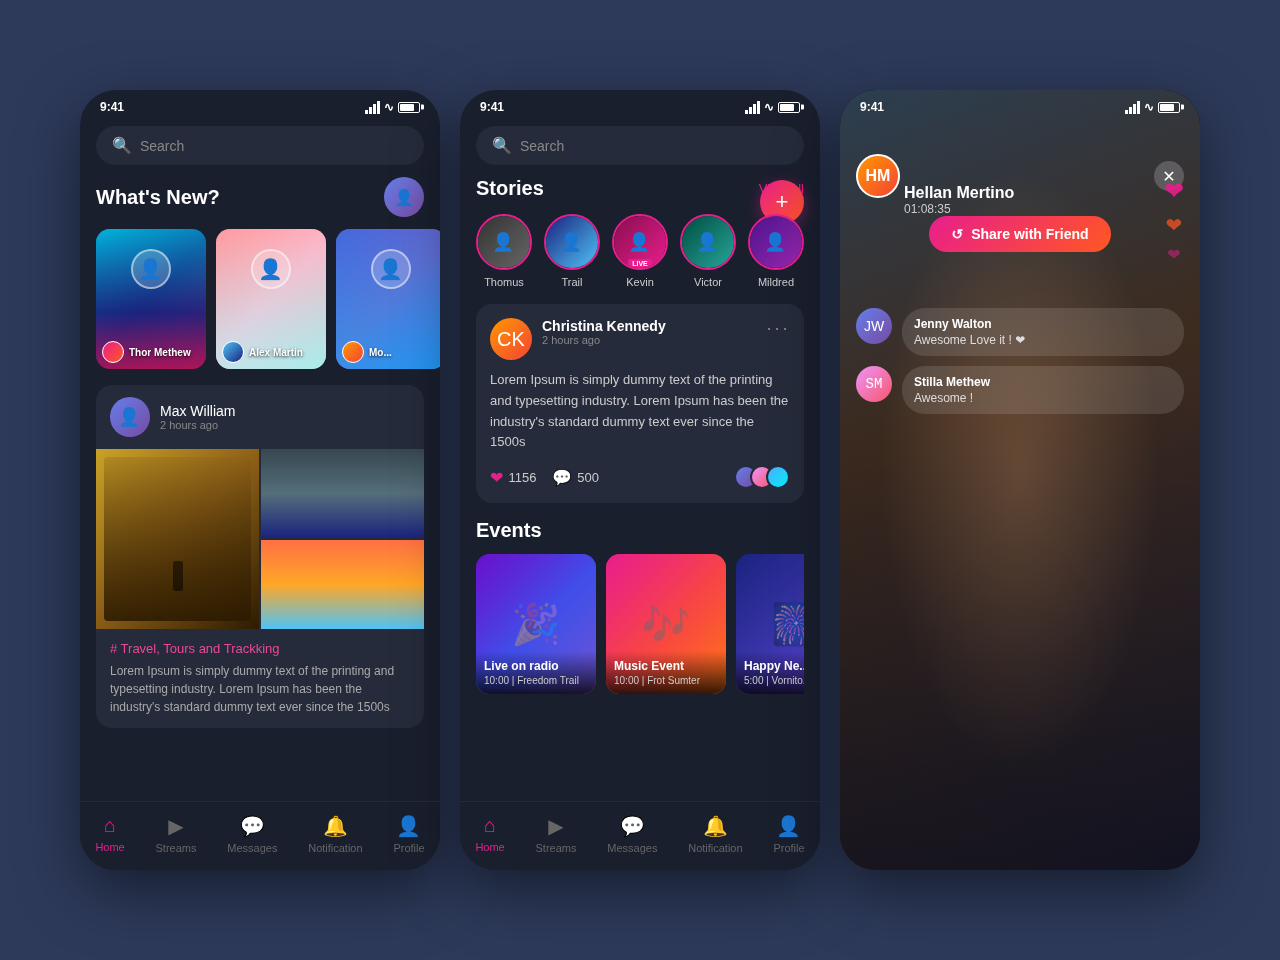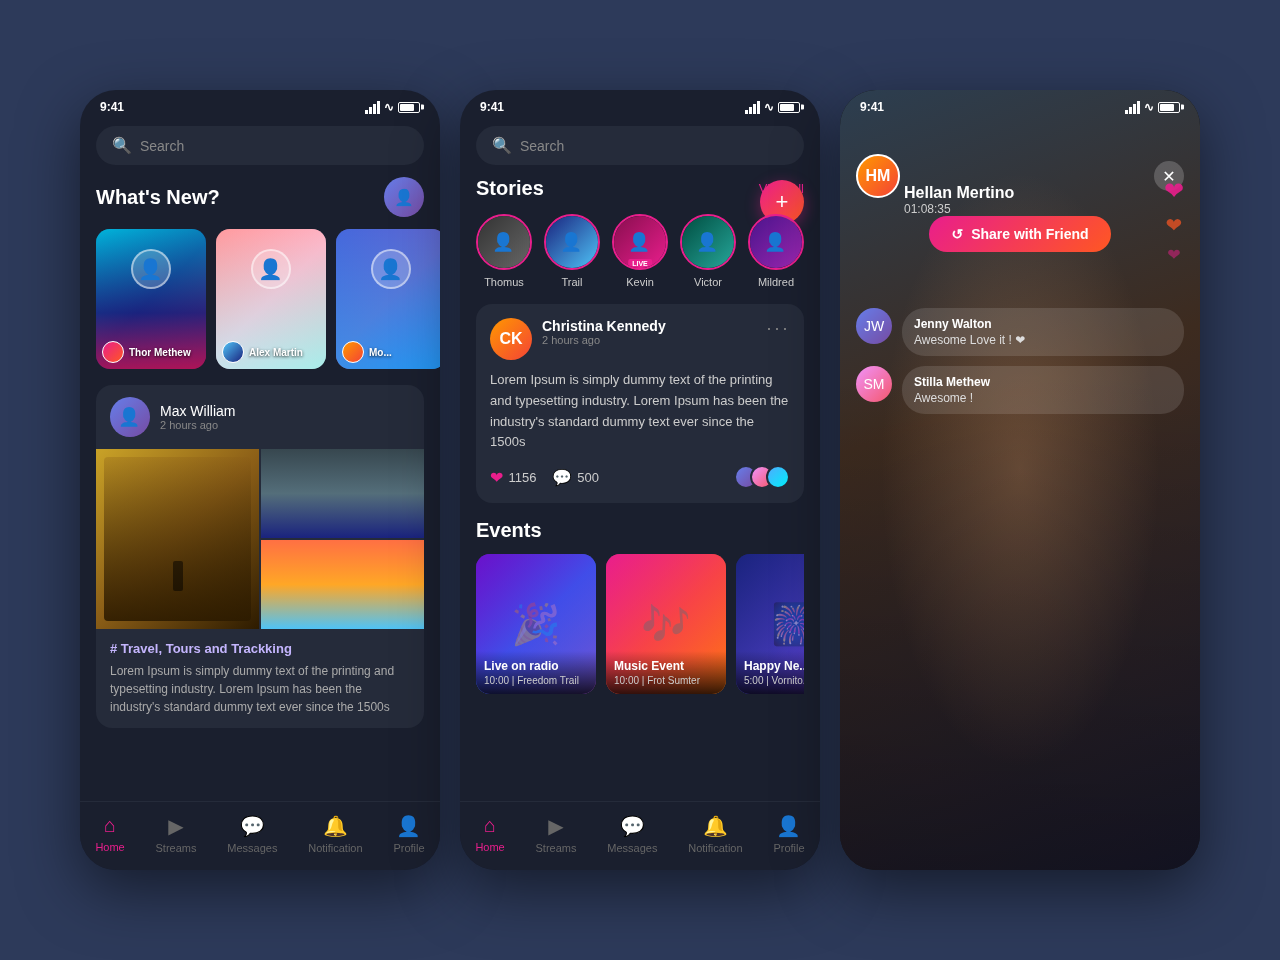--- a/index.html
+++ b/index.html
@@ -136,21 +136,21 @@
       gap: 2px;
       height: 180px;
     }
     .post-img-1 {
       background: linear-gradient(135deg, #c9a227, #8b5e17, #2d1b00);
       grid-row: 1 / 3;
     }
     .post-img-2 { background: linear-gradient(135deg, #667eea, #764ba2); }
     .post-img-3 { background: linear-gradient(135deg, #f093fb, #f5576c, #4facfe); }
     .post-content { padding: 12px 14px; }
-    .post-tag { color: #c4b5fd; font-size: 13px; font-weight: 700; margin-bottom: 6px; }
+    .post-tag { color: #ec4899; font-size: 13px; font-weight: 400; margin-bottom: 6px; }
     .post-text { color: #aaa; font-size: 12px; line-height: 1.5; }
 
     
     .bottom-nav {
       position: absolute;
       bottom: 0;
       left: 0; right: 0;
       background: #1a1f2e;
       display: flex;
       justify-content: space-around;
@@ -203,21 +203,21 @@
       margin: 0 16px 16px;
       background: #252b3a;
       border-radius: 16px;
       padding: 14px;
     }
     .post2-header { display: flex; align-items: flex-start; gap: 10px; margin-bottom: 10px; }
     .post2-avatar {
       width: 42px; height: 42px; border-radius: 50%;
       background: linear-gradient(135deg, #ff9800, #f44336);
       flex-shrink: 0; display: flex; align-items: center; justify-content: center;
-      color: white; font-size: 16px; font-weight: 700;
+      color: white; font-size: 20px; font-weight: 400;
     }
     .post2-user { flex: 1; }
     .post2-name { color: white; font-size: 14px; font-weight: 600; }
     .post2-time { color: #888; font-size: 11px; }
     .post2-dots { color: #888; font-size: 18px; letter-spacing: 2px; }
     .post2-text { color: #ccc; font-size: 13px; line-height: 1.6; margin-bottom: 12px; }
     .post2-actions { display: flex; align-items: center; gap: 16px; }
     .action-btn { display: flex; align-items: center; gap: 5px; color: #ccc; font-size: 13px; }
     .heart-icon { color: #e91e8c; font-size: 16px; }
     .comment-icon { color: #888; font-size: 16px; }
@@ -296,21 +296,21 @@
       width: fit-content;
     }
 
     .stream-comments { padding: 0 16px 10px; display: flex; flex-direction: column; gap: 10px; margin-top: 44px; }
     .comment-item { display: flex; align-items: flex-start; gap: 10px; }
     .comment-avatar {
       width: 36px; height: 36px; border-radius: 50%; flex-shrink: 0;
       background: linear-gradient(135deg, #667eea, #764ba2);
       display: flex; align-items: center; justify-content: center; color: white; font-size: 14px;
     }
-    .comment-avatar-2 { background: linear-gradient(135deg, #f093fb, #f5576c); }
+    .comment-avatar-2 { background: linear-gradient(135deg, #f093fb, #f5576c); font-family: Liberation Mono, monospace; }
     .comment-bubble {
       background: rgba(255,255,255,0.12);
       border-radius: 23px;
       padding: 9px 12px;
       flex: 1;
     }
     .comment-user { color: white; font-size: 12px; font-weight: 600; }
     .comment-text { color: #ddd; font-size: 12px; margin-top: 2px; }
 
     .floating-hearts {

